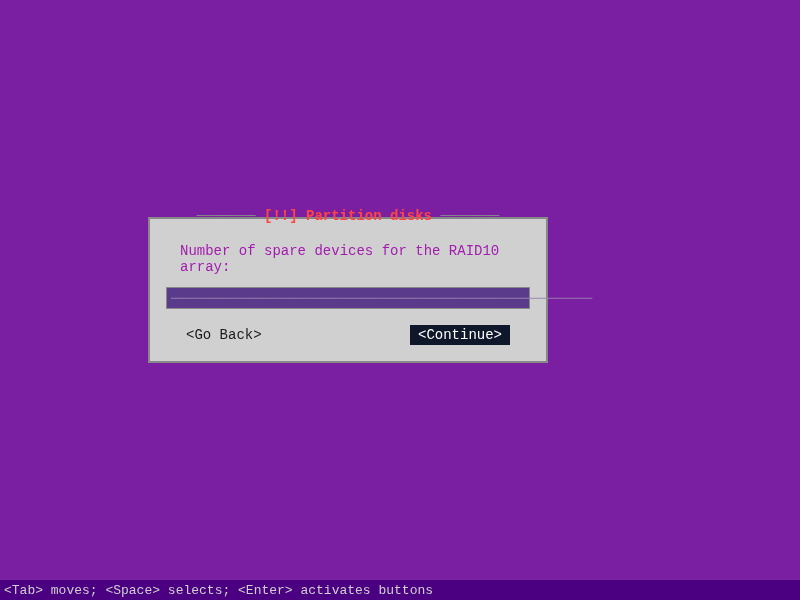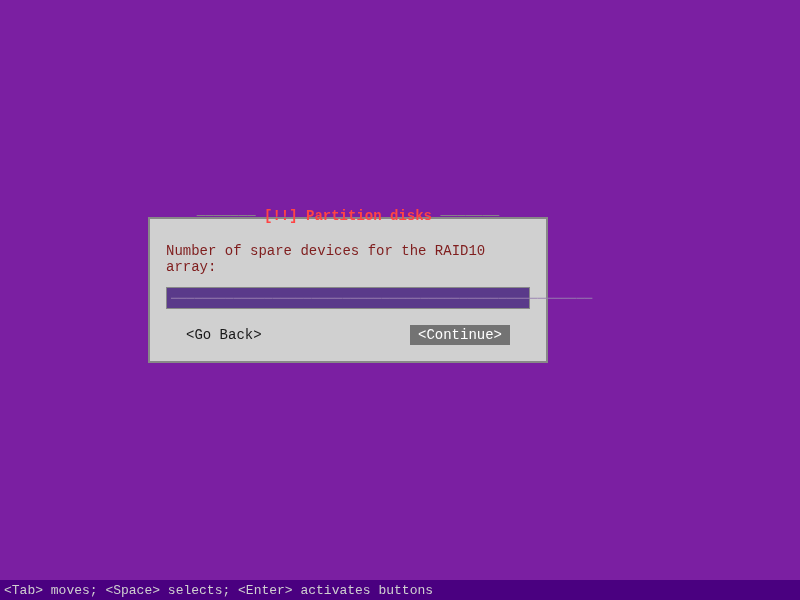--- a/index.html
+++ b/index.html
@@ -49,23 +49,24 @@
       color: #ff4444;
       font-weight: bold;
     }
 
     #dialog-content {
       padding: 24px 16px 16px 16px;
     }
 
     #dialog-message {
       font-size: 14px;
-      color: #7f1d1d;
+      color: #a21caf;
       margin-bottom: 12px;
       font-family: 'Courier New', Courier, monospace;
+      margin-left: 14px;
     }
 
     #input-field-container {
       background-color: #5a3a8a;
       border: 1px solid #888;
       width: 100%;
       height: 22px;
       margin-bottom: 16px;
       display: flex;
       align-items: center;
@@ -102,21 +103,21 @@
       background: none;
       color: #1a1a1a;
     }
 
     #go-back-button {
       background: transparent;
       color: #1a1a1a;
     }
 
     #continue-button {
-      background-color: #737373;
+      background-color: #0f172a;
       color: #ffffff;
       padding: 2px 8px;
     }
 
     #status-bar {
       position: absolute;
       bottom: 0;
       left: 0;
       width: 800px;
       height: 20px;

